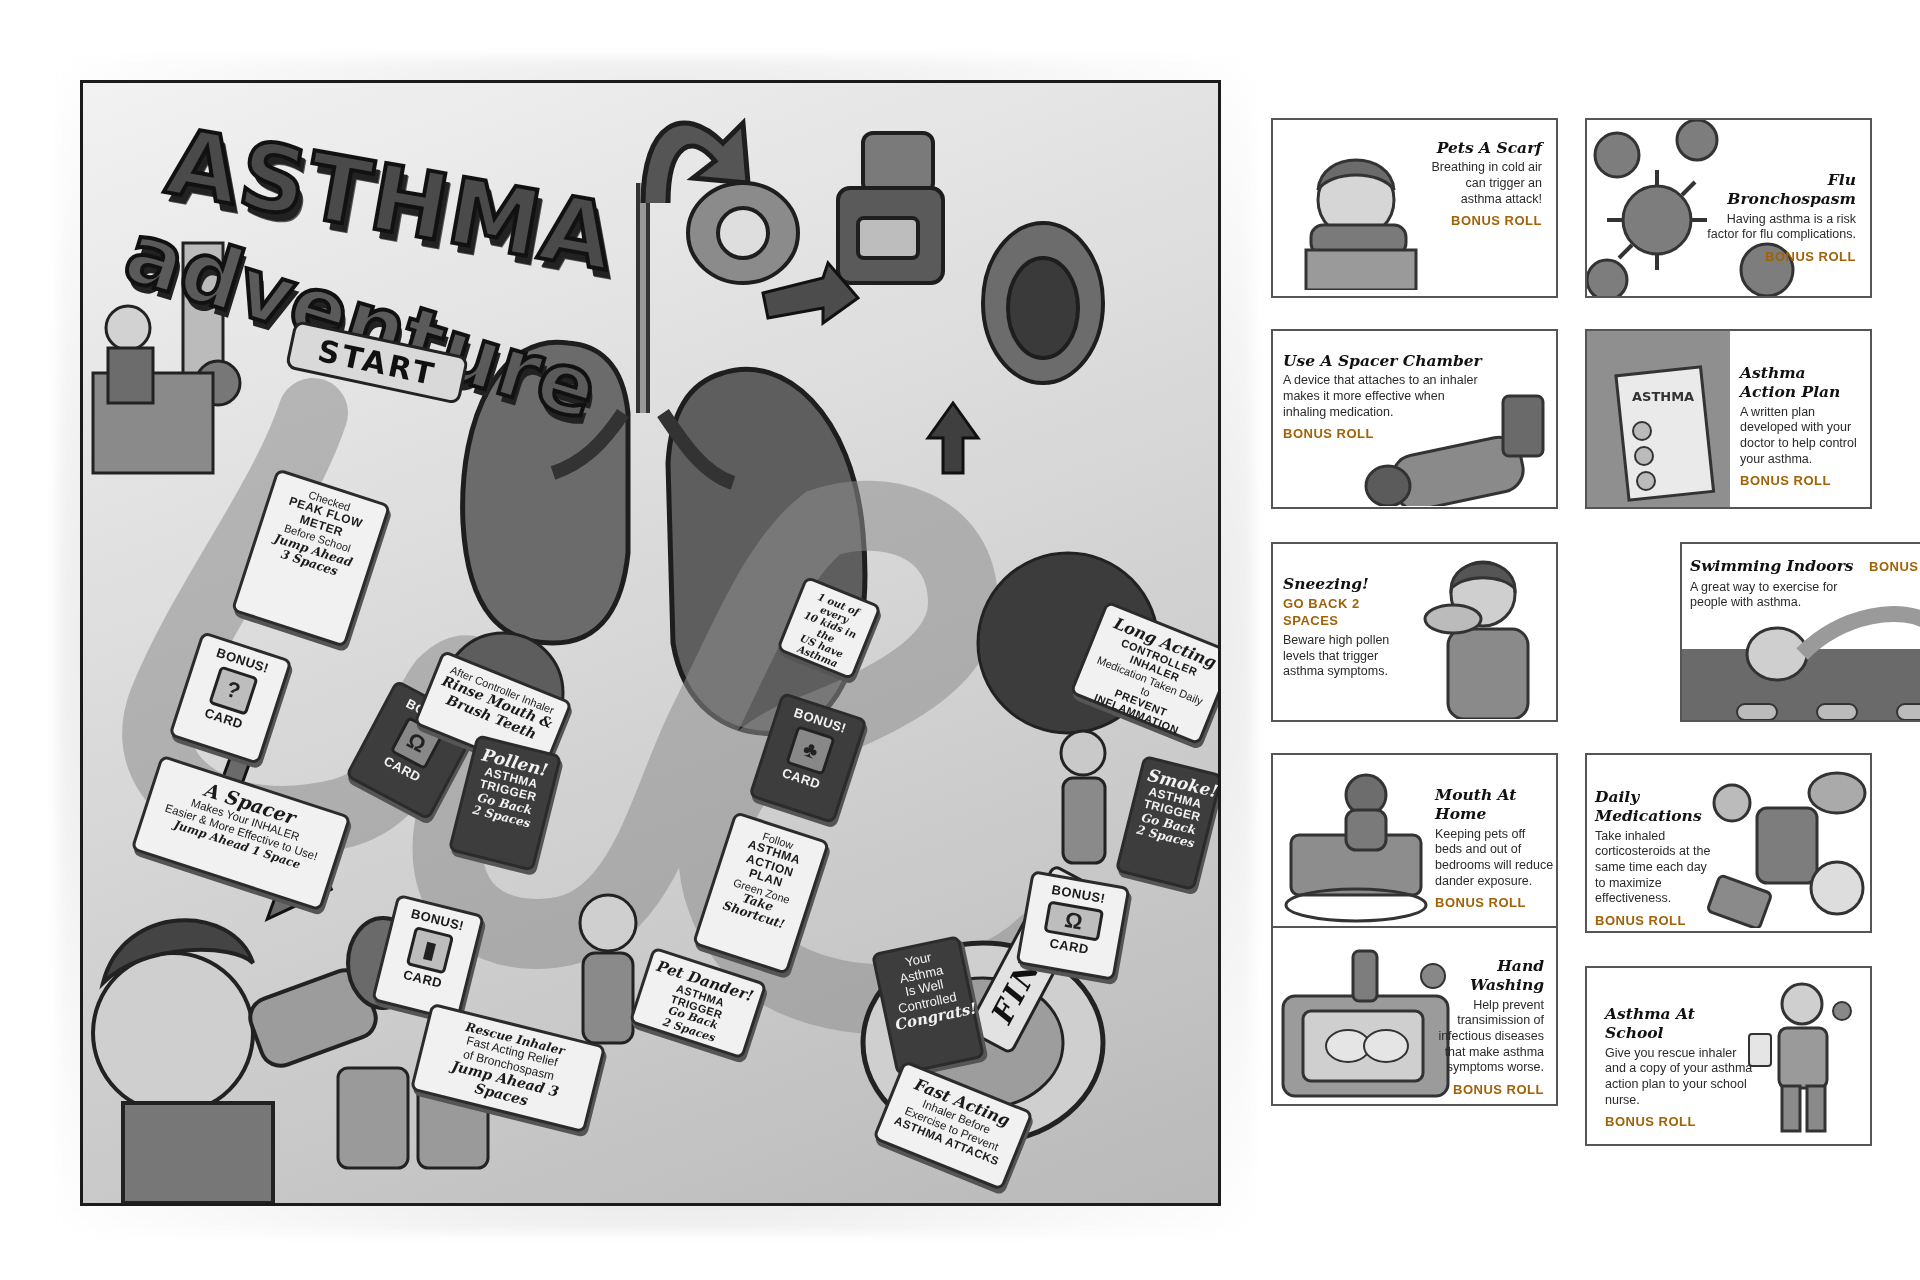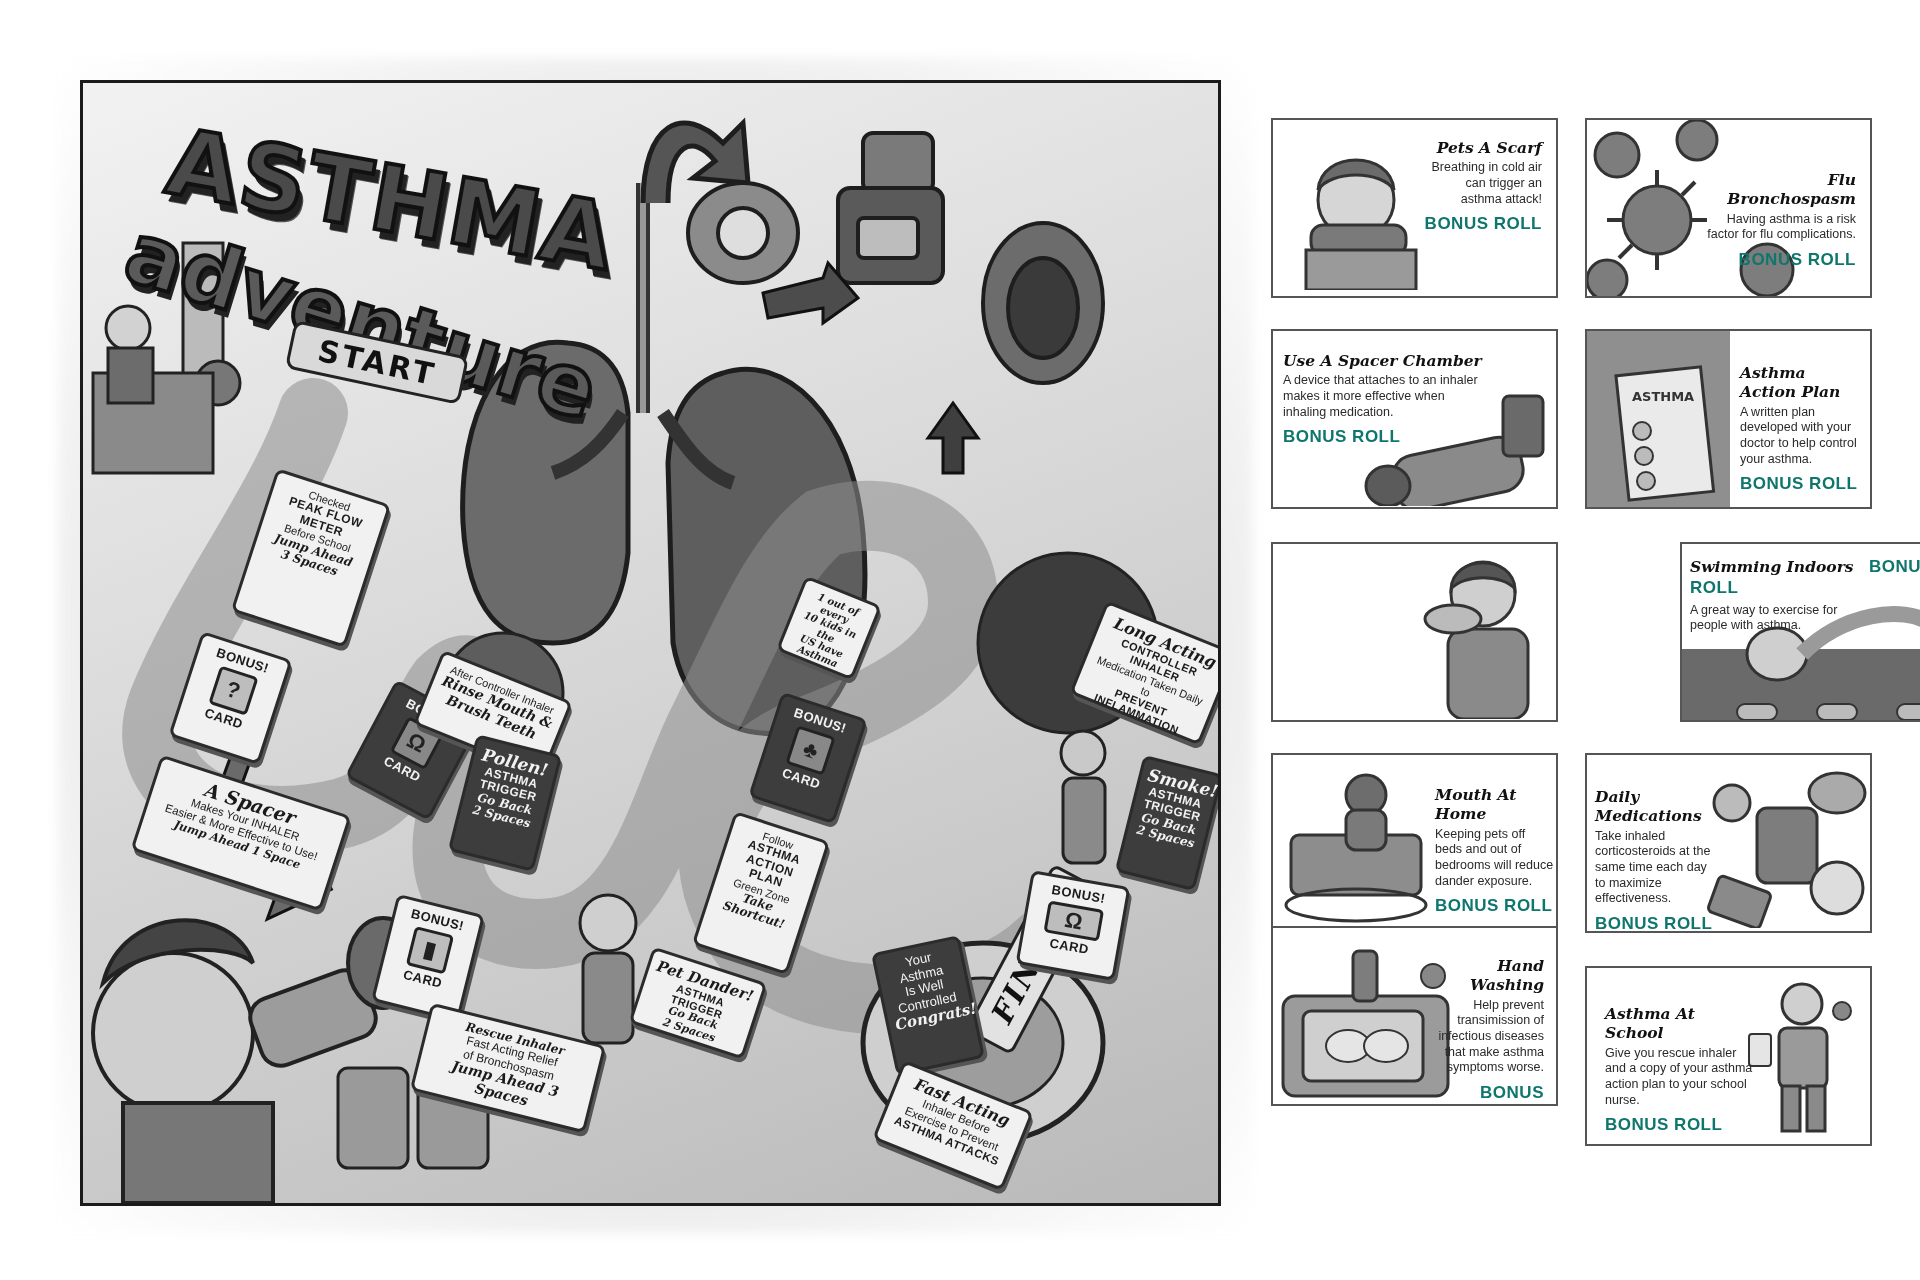--- a/index.html
+++ b/index.html
@@ -94,21 +94,21 @@
   }
   .card .illus { position: absolute; }
   .card .txt { position: absolute; font-size: 12.5px; line-height: 1.25; color: #2a2a2a; }
   .card .c-title {
     display: block;
     font-family: "DejaVu Serif", serif; font-style: italic; font-weight: bold;
     font-size: 15.5px; color: #111; margin-bottom: 3px;
   }
   .card .c-action {
     display: block; margin-top: 6px;
-    font-weight: bold; font-size: 17px; letter-spacing: 0.5px; color: #0f766e;
+    font-weight: bold; font-size: 13px; letter-spacing: 0.5px; color: #a16207;
   }
   .card .c-body { display: block; }
   .right { text-align: right; }
 </style>
 </head>
 <body>
 
 <div class="board-halo"></div>
 
 <div class="board">
@@ -369,20 +369,25 @@
   </div>
 </div>
 
 <div class="card" style="left:1271px; top:542px;">
   <svg class="illus" style="left:140px; top:5px;" width="140" height="170">
     <circle cx="70" cy="45" r="32" fill="#cfcfcf" stroke="#333" stroke-width="3"></circle>
     <path d="M38 40 C40 5 100 5 102 40 C90 25 50 25 38 40Z" fill="#555" stroke="#333" stroke-width="3"></path>
     <rect x="35" y="80" width="80" height="90" rx="16" fill="#8a8a8a" stroke="#333" stroke-width="3"></rect>
     <ellipse cx="40" cy="70" rx="28" ry="14" fill="#bbb" stroke="#333" stroke-width="3"></ellipse>
   </svg>
+  <div class="txt" style="left:10px; top:30px; width:130px;">
+    <span class="c-title">Sneezing!</span>
+    <span class="c-action" style="margin-top:0; margin-bottom:4px;">GO BACK 2 SPACES</span>
+    <span class="c-body">Beware high pollen levels that trigger asthma symptoms.</span>
+  </div>
 </div>
 
 <div class="card" style="left:1680px; top:542px;">
   <svg class="illus" style="left:0; top:60px;" width="287" height="120">
     <rect x="0" y="45" width="287" height="75" fill="#6a6a6a"></rect>
     <ellipse cx="95" cy="50" rx="30" ry="26" fill="#cfcfcf" stroke="#333" stroke-width="3"></ellipse>
     <path d="M120 50 C160 10 220 0 250 20" fill="none" stroke="#9a9a9a" stroke-width="16"></path>
     <rect x="55" y="100" width="40" height="16" rx="8" fill="#bbb" stroke="#333" stroke-width="2"></rect>
     <rect x="135" y="100" width="40" height="16" rx="8" fill="#bbb" stroke="#333" stroke-width="2"></rect>
     <rect x="215" y="100" width="40" height="16" rx="8" fill="#bbb" stroke="#333" stroke-width="2"></rect>

